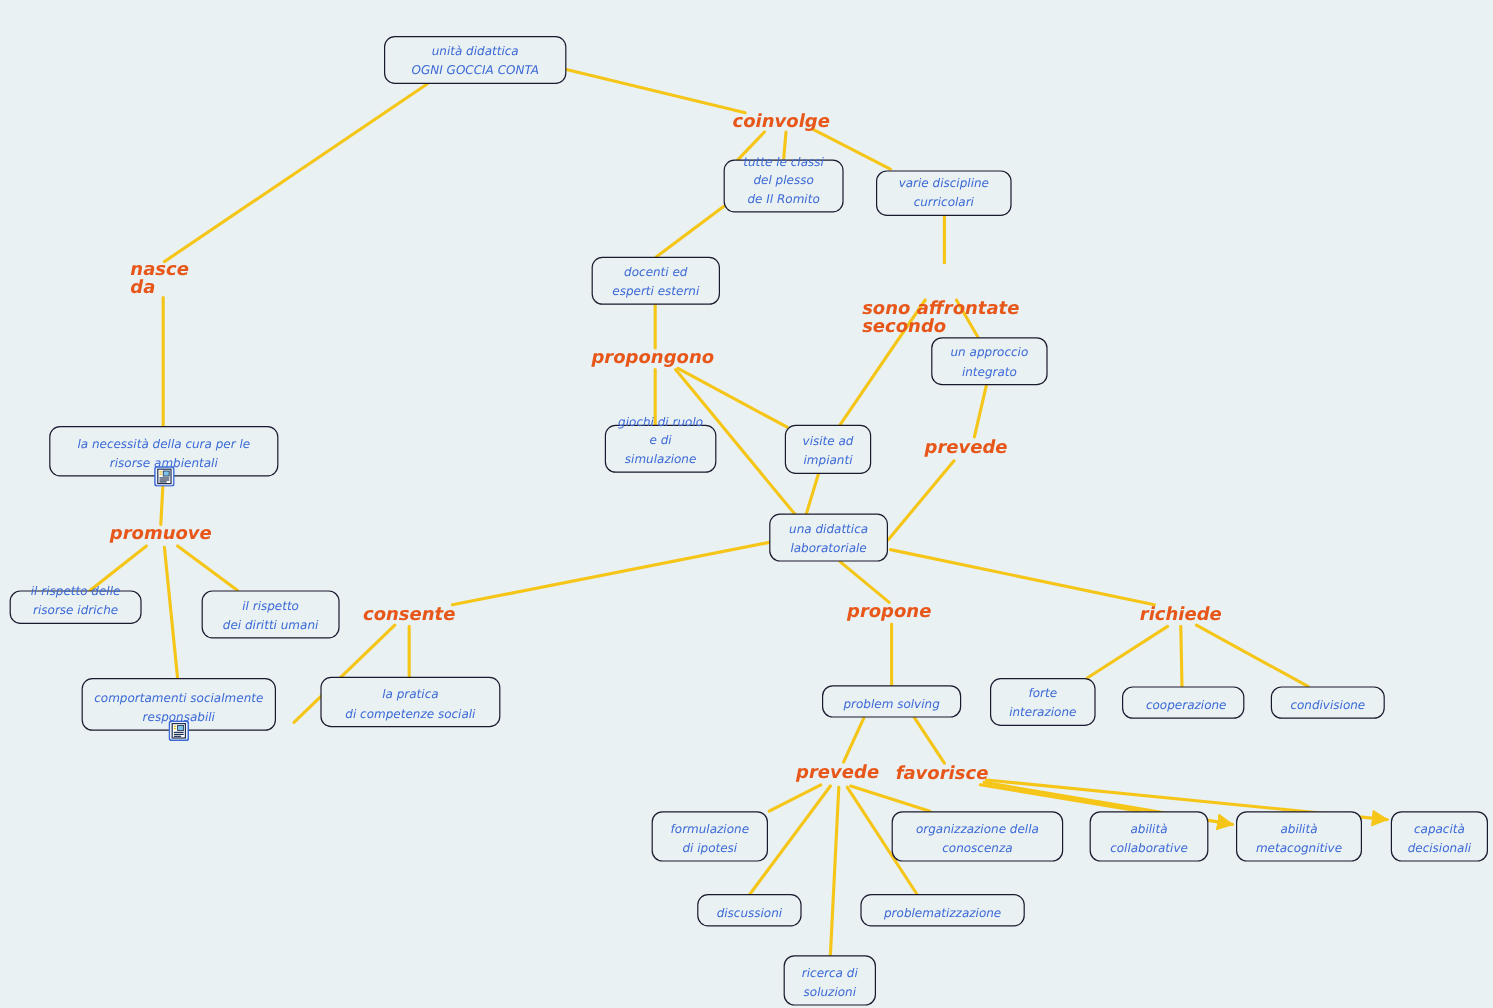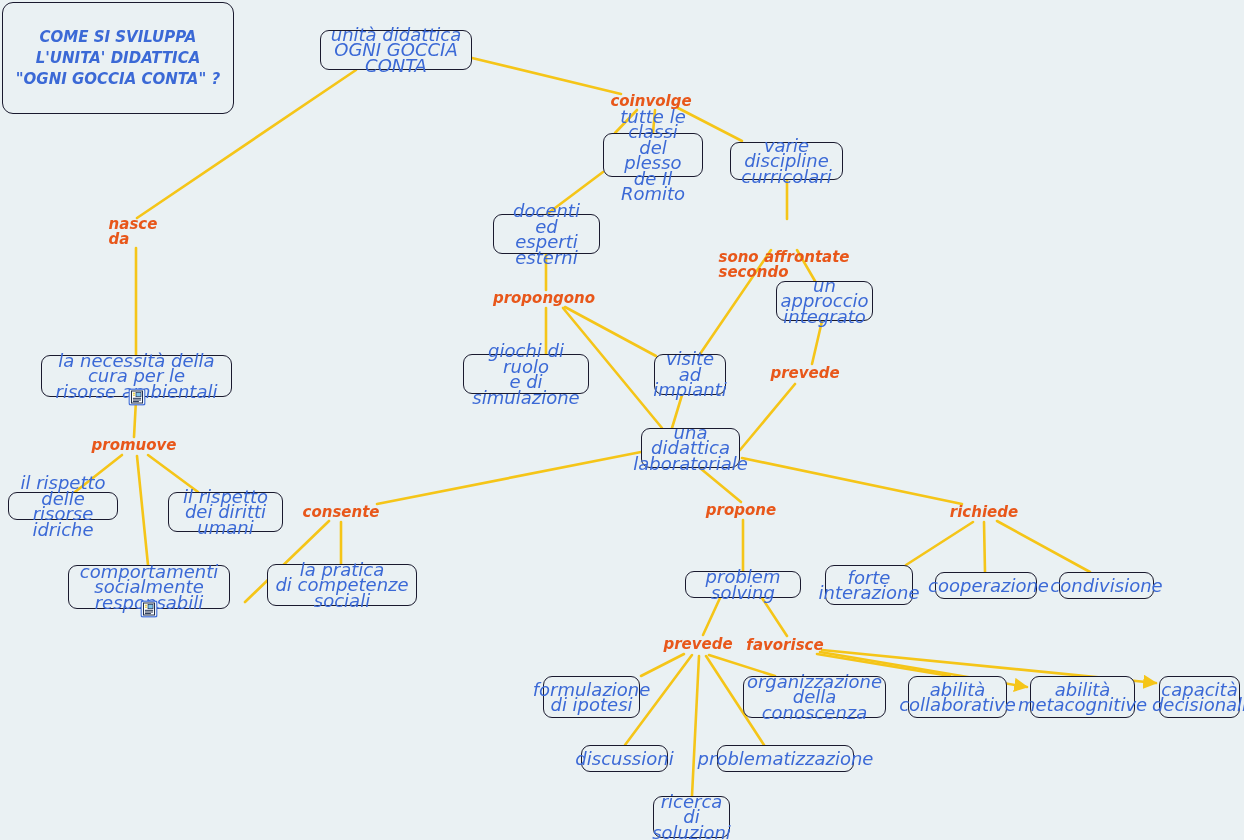--- a/index.html
+++ b/index.html
@@ -23,25 +23,25 @@
     pointer-events: none;
   }
   .node {
     position: absolute;
     box-sizing: border-box;
     border: 1.6px solid #1a1a2e;
     border-radius: 9px;
     background: #eaf1f3;
     color: #3b69d6;
     font-style: italic;
-    font-size: 18px;
+    font-size: 10px;
     line-height: 15.5px;
     text-align: center;
     display: flex;
-    align-items: center;
+    align-items: flex-end;
     justify-content: center;
     padding: 2px 7px;
     white-space: pre-line;
     z-index: 2;
   }
   .title-box {
     position: absolute;
     box-sizing: border-box;
     border: 1.6px solid #1a1a2e;
     border-radius: 11px;
@@ -124,25 +124,20 @@
       <line x1="684" y1="654" x2="641" y2="676" stroke="#f5c518" stroke-width="2.6" stroke-linecap="round"></line>
       <line x1="692" y1="655" x2="625" y2="745" stroke="#f5c518" stroke-width="2.6" stroke-linecap="round"></line>
       <line x1="699" y1="656" x2="692" y2="796" stroke="#f5c518" stroke-width="2.6" stroke-linecap="round"></line>
       <line x1="709" y1="655" x2="775" y2="676" stroke="#f5c518" stroke-width="2.6" stroke-linecap="round"></line>
       <line x1="706" y1="656" x2="764" y2="745" stroke="#f5c518" stroke-width="2.6" stroke-linecap="round"></line>
       <line x1="817" y1="654" x2="950" y2="676" stroke="#f5c518" stroke-width="2.6" stroke-linecap="round"></line>
       <line x1="820" y1="652" x2="1027" y2="687" stroke="#f5c518" stroke-width="2.6" stroke-linecap="round" marker-end="url(#ah)"></line>
       <line x1="822" y1="650" x2="1156" y2="683" stroke="#f5c518" stroke-width="2.6" stroke-linecap="round" marker-end="url(#ah)"></line>
     </svg>
 
-  <div class="title-box" style="left: 2px; top: 2px; width: 232px; height: 112px;">
-    <span>COME SI SVILUPPA
-L'UNITA' DIDATTICA
-"OGNI GOCCIA CONTA" ?</span>
-  </div>
 
   <div id="nodes-layer">
       <div class="node" style="left: 320px; top: 30px; width: 152px; height: 40px;"><span>unità didattica
 OGNI GOCCIA CONTA</span></div>
       <div class="node" style="left: 603px; top: 133px; width: 100px; height: 44px;"><span>tutte le classi
 del plesso
 de Il Romito</span></div>
       <div class="node" style="left: 730px; top: 142px; width: 113px; height: 38px;"><span>varie discipline
 curricolari</span></div>
       <div class="node" style="left: 493px; top: 214px; width: 107px; height: 40px;"><span>docenti ed
@@ -154,21 +149,21 @@
       <div class="doc-icon" style="left: 136.5px; top: 397px;"><svg viewBox="0 0 17 17" width="17" height="17">
           <rect x="0.5" y="0.5" width="16" height="16" rx="2" fill="#eef3fb" stroke="#3b69d6" stroke-width="1.4"></rect>
           <rect x="3" y="2.5" width="11" height="12" fill="#ffffff" stroke="#20304f" stroke-width="1"></rect>
           <rect x="7.5" y="4" width="5" height="4.2" fill="#7fc3e8" stroke="#20304f" stroke-width="0.7"></rect>
           <rect x="4.4" y="4.2" width="2" height="1.1" fill="#e2c21c"></rect>
           <rect x="4.4" y="6.1" width="2" height="1.1" fill="#e2c21c"></rect>
           <rect x="4.4" y="9.3" width="8.2" height="1" fill="#20304f"></rect>
           <rect x="4.4" y="11" width="8.2" height="1" fill="#20304f"></rect>
           <rect x="4.4" y="12.6" width="6" height="1" fill="#20304f"></rect>
         </svg></div>
-      <div class="node" style="left: 463px; top: 354px; width: 126px; height: 40px;"><span>giochi di ruolo
+      <div class="node" style="left: 504px; top: 354px; width: 93px; height: 40px;"><span>giochi di ruolo
 e di simulazione</span></div>
       <div class="node" style="left: 654px; top: 354px; width: 72px; height: 41px;"><span>visite ad
 impianti</span></div>
       <div class="node" style="left: 641px; top: 428px; width: 99px; height: 40px;"><span>una didattica
 laboratoriale</span></div>
       <div class="node" style="left: 8px; top: 492px; width: 110px; height: 28px;"><span>il rispetto delle
 risorse idriche</span></div>
       <div class="node" style="left: 168px; top: 492px; width: 115px; height: 40px;"><span>il rispetto
 dei diritti umani</span></div>
       <div class="node" style="left: 68px; top: 565px; width: 162px; height: 44px;"><span>comportamenti socialmente

